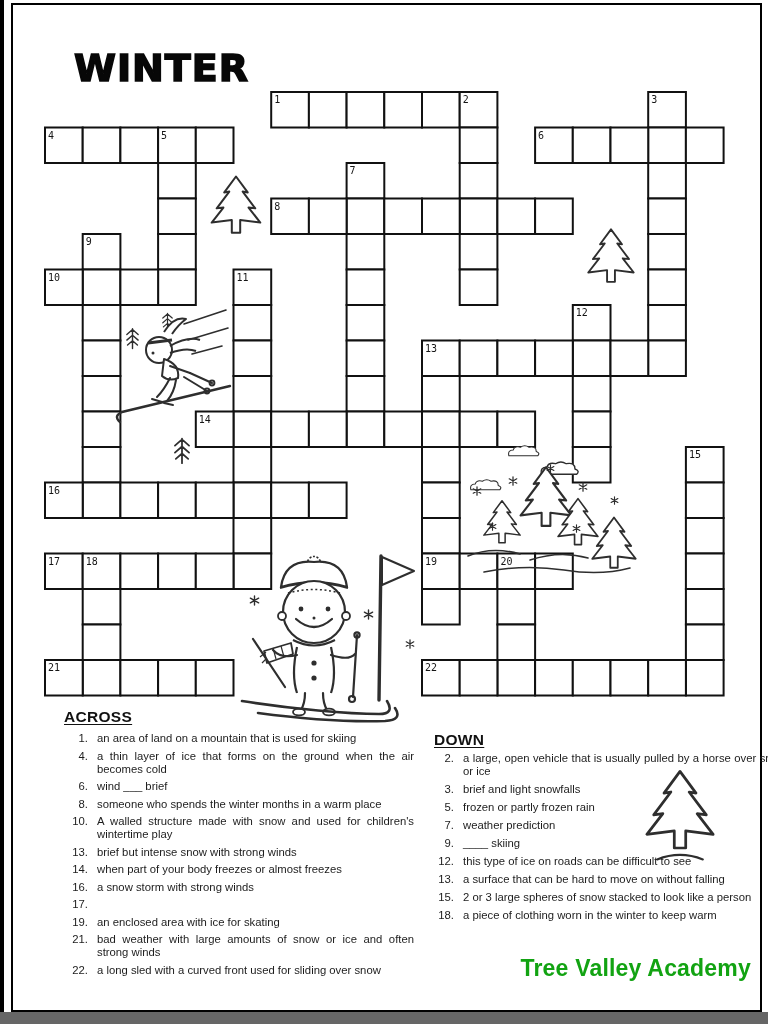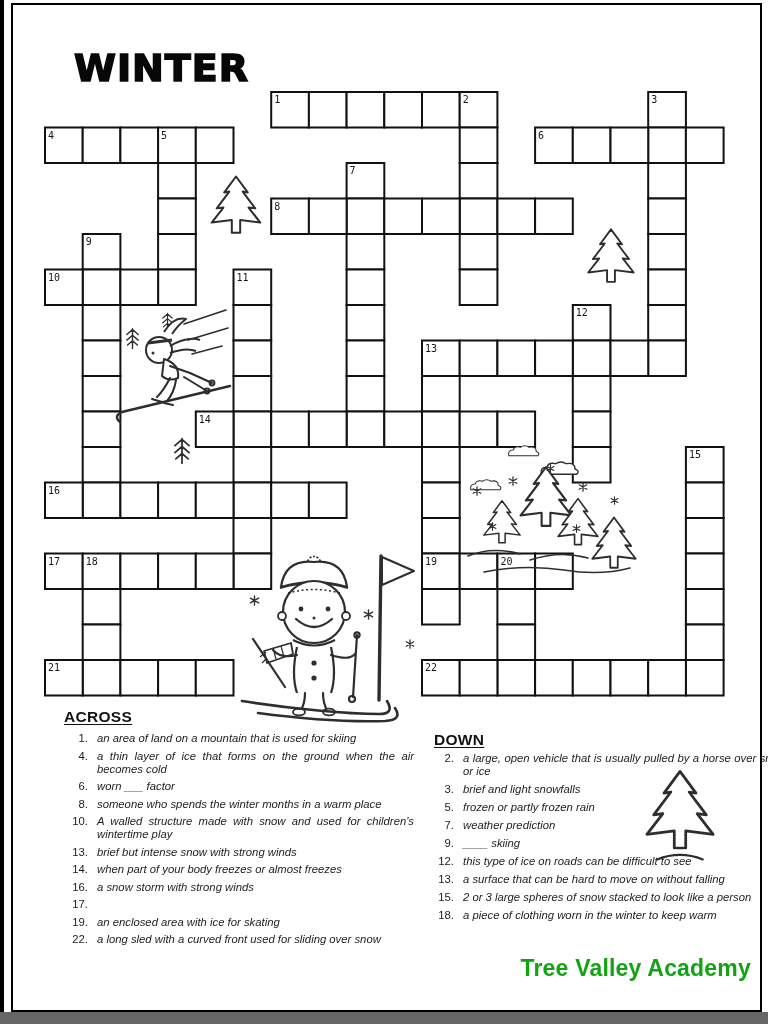--- a/index.html
+++ b/index.html
@@ -15,21 +15,21 @@
   #grid-svg{position:absolute;left:0;top:0;pointer-events:none;}
   .illus{position:absolute;}
   .clues{position:absolute;}
   #across{left:64px;top:708px;width:350px;}
   #down{left:434px;top:731px;width:352px;}
   .clues h2{margin:0 0 6px 0;font-size:15.5px;letter-spacing:.3px;
             text-decoration:underline;text-underline-offset:2px;color:#111;}
   #down h2{margin-bottom:3px;}
   .clue{display:flex;margin-bottom:4.5px;font-size:11.3px;line-height:13px;}
   .clue .num{width:24px;text-align:right;flex:0 0 auto;margin-right:9px;}
-  .clue .txt{text-align:justify;font-style:italic;}
+  .clue .txt{text-align:justify;}
   #down .clue{margin-bottom:5px;}
   #down .clue .num{width:20px;}
   .brand{position:absolute;left:420px;top:955px;width:331px;text-align:right;
          font-size:23px;font-weight:bold;letter-spacing:.2px;}
   svg text.cellnum{font-family:"DejaVu Sans Mono",monospace;font-size:10px;fill:#151515;}
 </style>
 </head>
 <body>
 
 <div class="screen">
@@ -319,21 +319,21 @@
         <div class="clue">
           <span class="num">1.</span>
           <span class="txt">an area of land on a mountain that is used for skiing</span>
         </div>
         <div class="clue">
           <span class="num">4.</span>
           <span class="txt">a thin layer of ice that forms on the ground when the air becomes cold</span>
         </div>
         <div class="clue">
           <span class="num">6.</span>
-          <span class="txt">worn ___ factor</span>
+          <span class="txt">wind ___ brief</span>
         </div>
         <div class="clue">
           <span class="num">8.</span>
           <span class="txt">someone who spends the winter months in a warm place</span>
         </div>
         <div class="clue">
           <span class="num">10.</span>
           <span class="txt">A walled structure made with snow and used for children's wintertime play</span>
         </div>
         <div class="clue">
@@ -347,20 +347,24 @@
         <div class="clue">
           <span class="num">16.</span>
           <span class="txt">a snow storm with strong winds</span>
         </div>
         <div class="clue">
           <span class="num">17.</span>
         </div>
         <div class="clue">
           <span class="num">19.</span>
           <span class="txt">an enclosed area with ice for skating</span>
+        </div>
+        <div class="clue">
+          <span class="num">21.</span>
+          <span class="txt">bad weather with large amounts of snow or ice and often strong winds</span>
         </div>
         <div class="clue">
           <span class="num">22.</span>
           <span class="txt">a long sled with a curved front used for sliding over snow</span>
         </div>
       </div>
   </section>
 
   <section class="clues" id="down">
     <h2>DOWN</h2>

